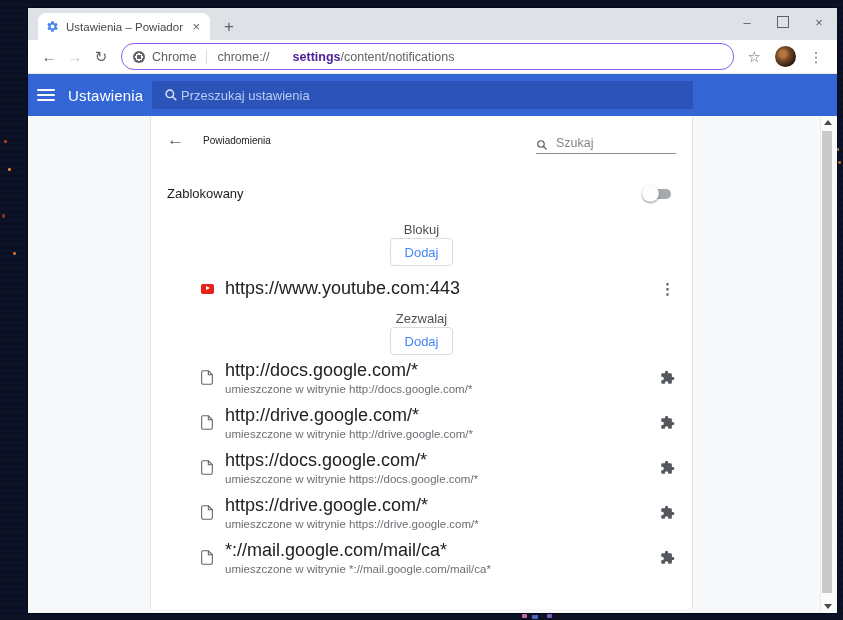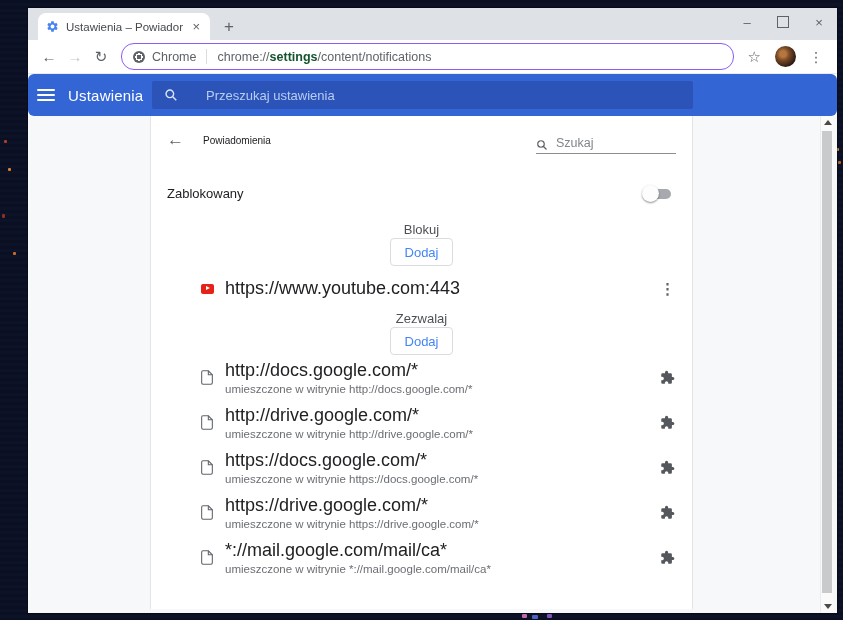--- a/index.html
+++ b/index.html
@@ -24,32 +24,32 @@
     border-bottom:1px solid #e8eaed;flex:0 0 auto;}
   .nav-btn{width:26px;text-align:center;font-size:15px;color:#5f6368;flex:0 0 auto;}
   .nav-btn.disabled{color:#c4c7cc;}
   .omnibox{flex:1;height:25px;border:1px solid #8b5cf6;border-radius:13px;display:flex;
     align-items:center;padding:0 11px;margin:0 7px;gap:7px;font-size:12.5px;min-width:0;}
   .chrome-logo{width:12px;height:12px;border-radius:50%;flex:0 0 auto;
     background:radial-gradient(circle,#5f6368 0 2.5px,#fff 2.5px 3.8px,#5f6368 3.8px 6px);}
   .ob-label{color:#5f6368;}
   .ob-sep{width:1px;height:15px;background:#dadce0;margin:0 3px;flex:0 0 auto;}
   .ob-url{color:#5f6368;white-space:nowrap;overflow:hidden;}
-  .ob-url b{color:#14532d;font-weight:bold;}
+  .ob-url b{color:#4c1d95;font-weight:bold;margin-left:23px;}
   .star{font-size:15px;color:#5f6368;padding:0 7px;}
   .avatar{width:21px;height:21px;border-radius:50%;margin:0 7px;flex:0 0 auto;
     background:radial-gradient(circle at 38% 38%,#b5773f 0 3px,#7a4a26 35%,#241611 75%,#121212 100%);}
   .menu-dots{color:#5f6368;font-size:14px;padding:0 6px;letter-spacing:0;}
   
-  .blue-header{height:42px;background:#3365d4;position:relative;display:flex;align-items:center;flex:0 0 auto;border-radius:6px;}
+  .blue-header{height:42px;background:#3365d4;position:relative;display:flex;align-items:center;flex:0 0 auto;}
   .hamburger{margin-left:9px;width:18px;display:flex;flex-direction:column;gap:3px;}
   .hamburger span{height:2px;background:#fff;border-radius:1px;}
   .bh-title{color:#fff;font-size:15px;margin-left:13px;letter-spacing:.2px;}
   .bh-search{position:absolute;left:124px;width:541px;height:28px;background:#2b53b8;
-    border-radius:2px;display:flex;align-items:center;padding:0 12px;gap:26px;box-sizing:border-box;}
+    border-radius:2px;display:flex;align-items:center;padding:0 12px;gap:1px;box-sizing:border-box;}
   .bh-search input{background:transparent;border:none;outline:none;color:#fff;font-size:13px;
     font-family:"Liberation Sans",sans-serif;width:100%;}
   .bh-search input::placeholder{color:#b9cdf2;}
   
   .content{flex:1;background:#f7f8f9;position:relative;overflow:hidden;}
   .card{position:absolute;left:122px;top:0;width:543px;height:493px;background:#fff;
     border-left:1px solid #e2e4e8;border-right:1px solid #e2e4e8;box-sizing:border-box;}
   .page-header{height:48px;display:flex;align-items:center;padding:0 16px;}
   .back-arrow{font-size:17px;color:#5f6368;margin-right:19px;}
   .page-title{font-size:10px;color:#202124;flex:1;}

